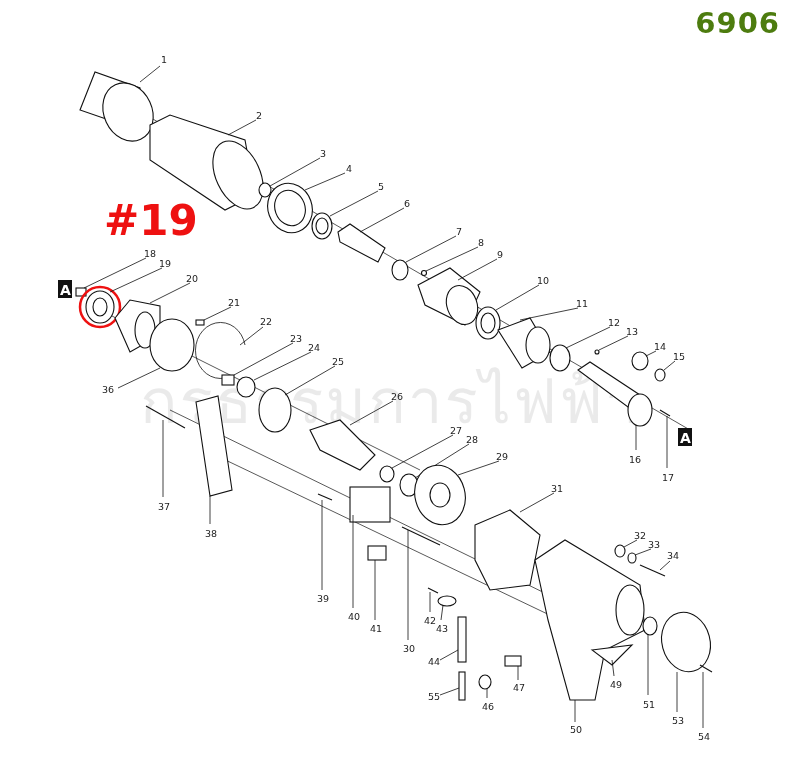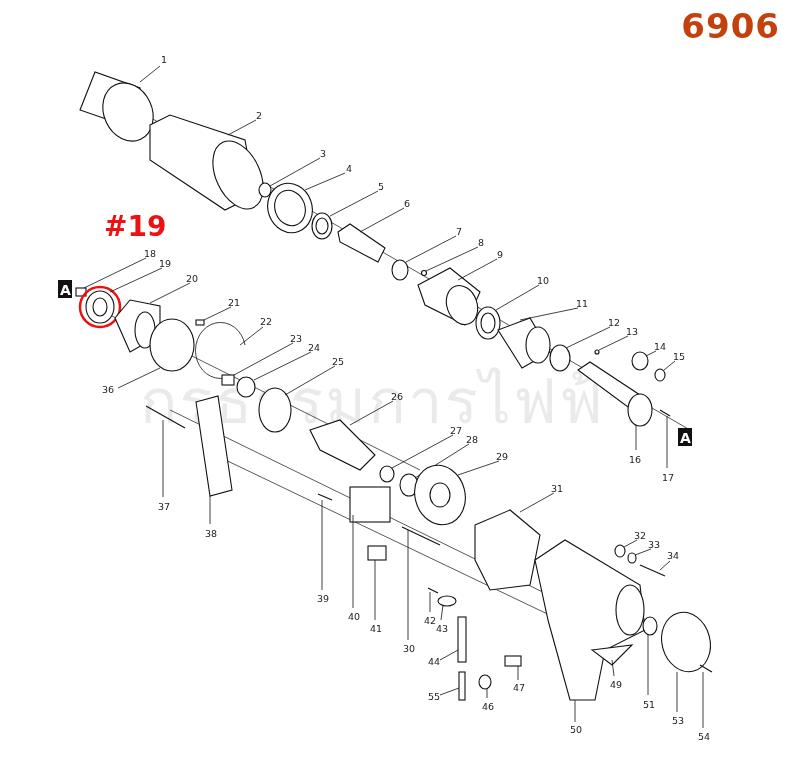--- a/index.html
+++ b/index.html
@@ -1,18 +1,18 @@
 <!DOCTYPE html>
 <html><head>
 <meta charset="utf-8">
 <style>
   html,body{margin:0;padding:0;background:#fff;}
   body{width:788px;height:764px;position:relative;overflow:hidden;font-family:"DejaVu Sans",sans-serif;}
-  #model{position:absolute;right:8px;top:6px;font-family:"DejaVu Sans",sans-serif;font-weight:bold;font-size:34px;color:#c2410c;letter-spacing:1px;}
-  #highlight{position:absolute;left:104px;top:196px;font-family:"DejaVu Sans",sans-serif;font-weight:bold;font-size:28px;color:#ee1111;margin-top:14px;}
+  #model{position:absolute;right:8px;top:6px;font-family:"DejaVu Sans",sans-serif;font-weight:bold;font-size:29px;color:#4d7c0f;letter-spacing:1px;}
+  #highlight{position:absolute;left:104px;top:196px;font-family:"DejaVu Sans",sans-serif;font-weight:bold;font-size:42px;color:#ee1111;}
   #watermark{position:absolute;left:140px;top:352px;font-family:"DejaVu Sans",sans-serif;font-size:62px;color:#000;opacity:0.08;white-space:nowrap;letter-spacing:2px;}
   svg{position:absolute;left:0;top:0;}
   .lbl{font-family:"DejaVu Sans",sans-serif;font-size:9.5px;fill:#222;}
   .part{fill:#fff;stroke:#111;stroke-width:1.1;}
   .lead{stroke:#111;stroke-width:0.8;fill:none;}
   .axis{stroke:#111;stroke-width:0.7;fill:none;}
 </style>
 </head>
 <body>
 

